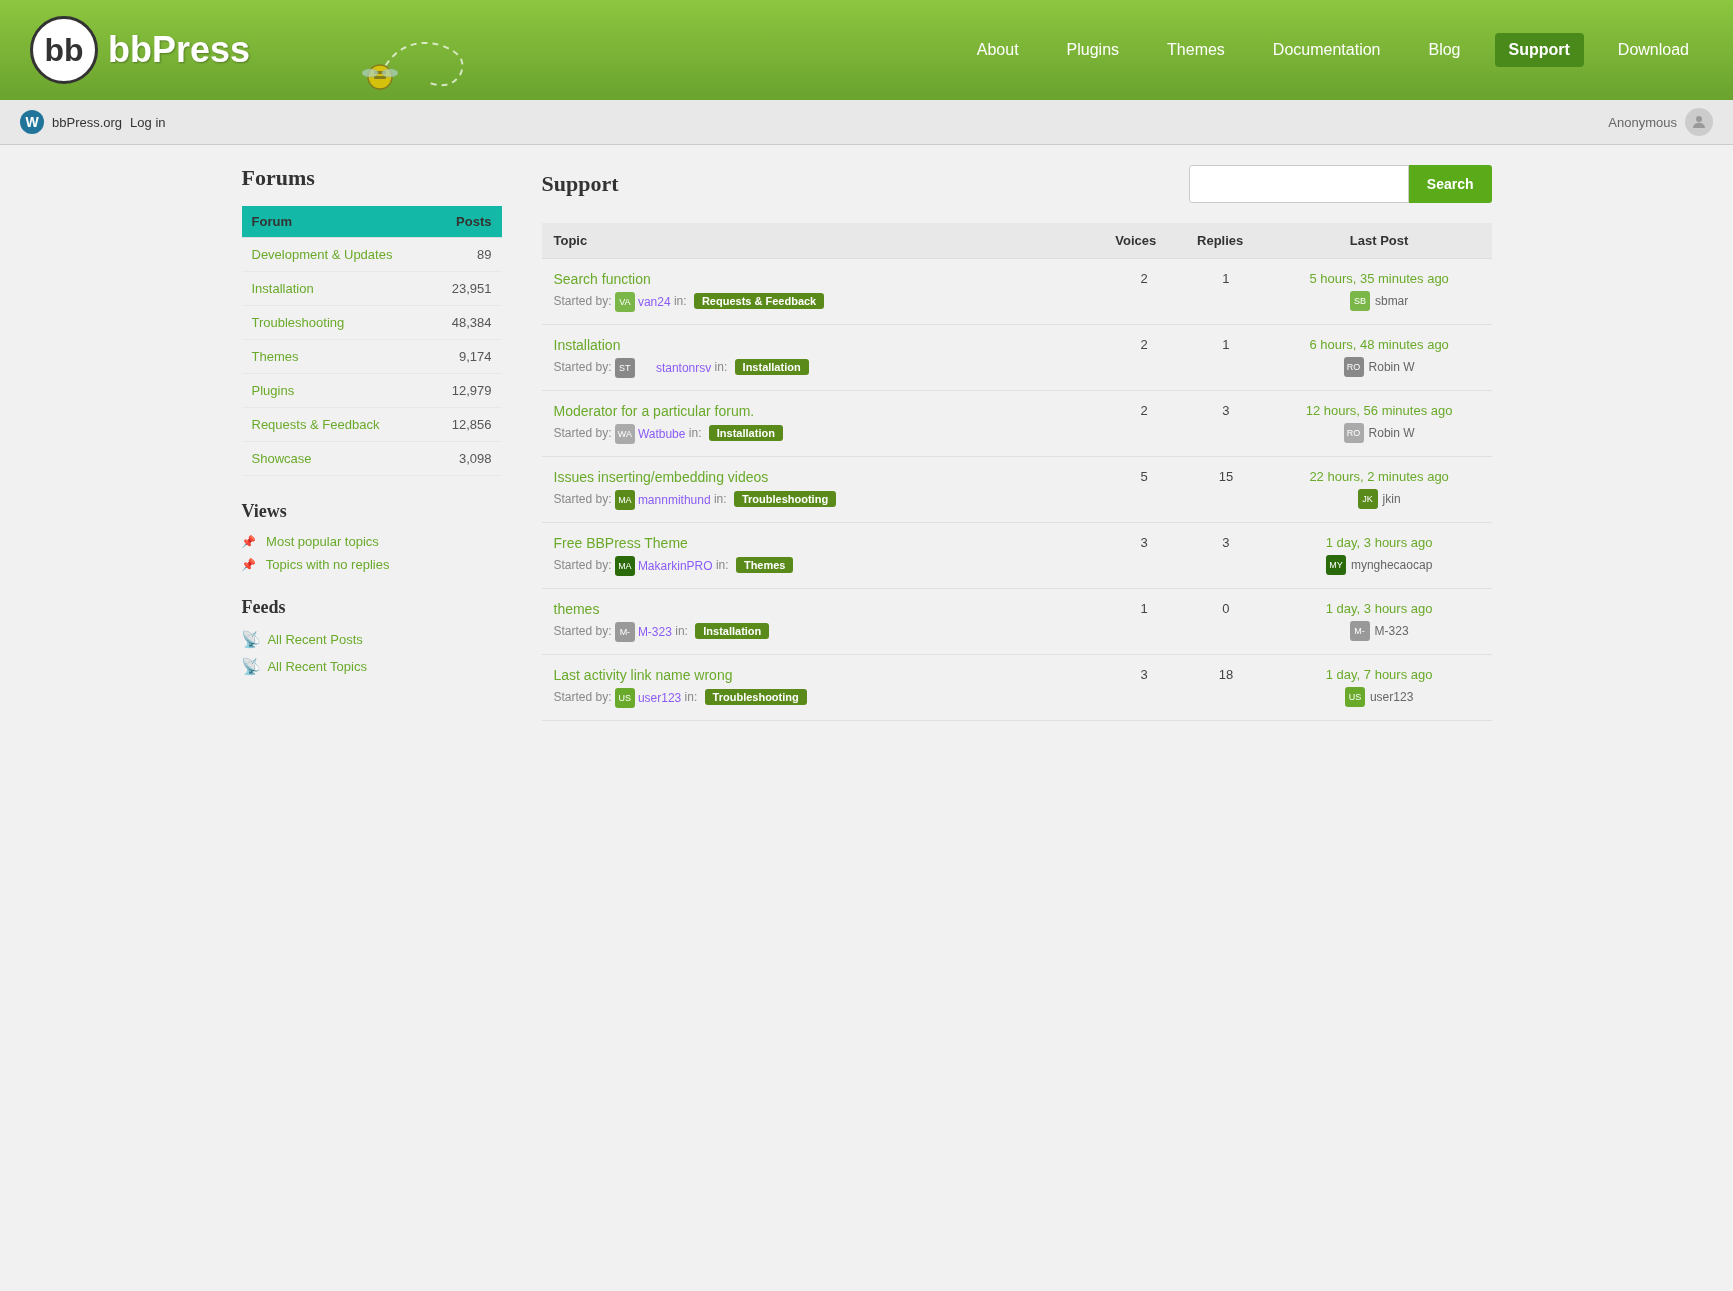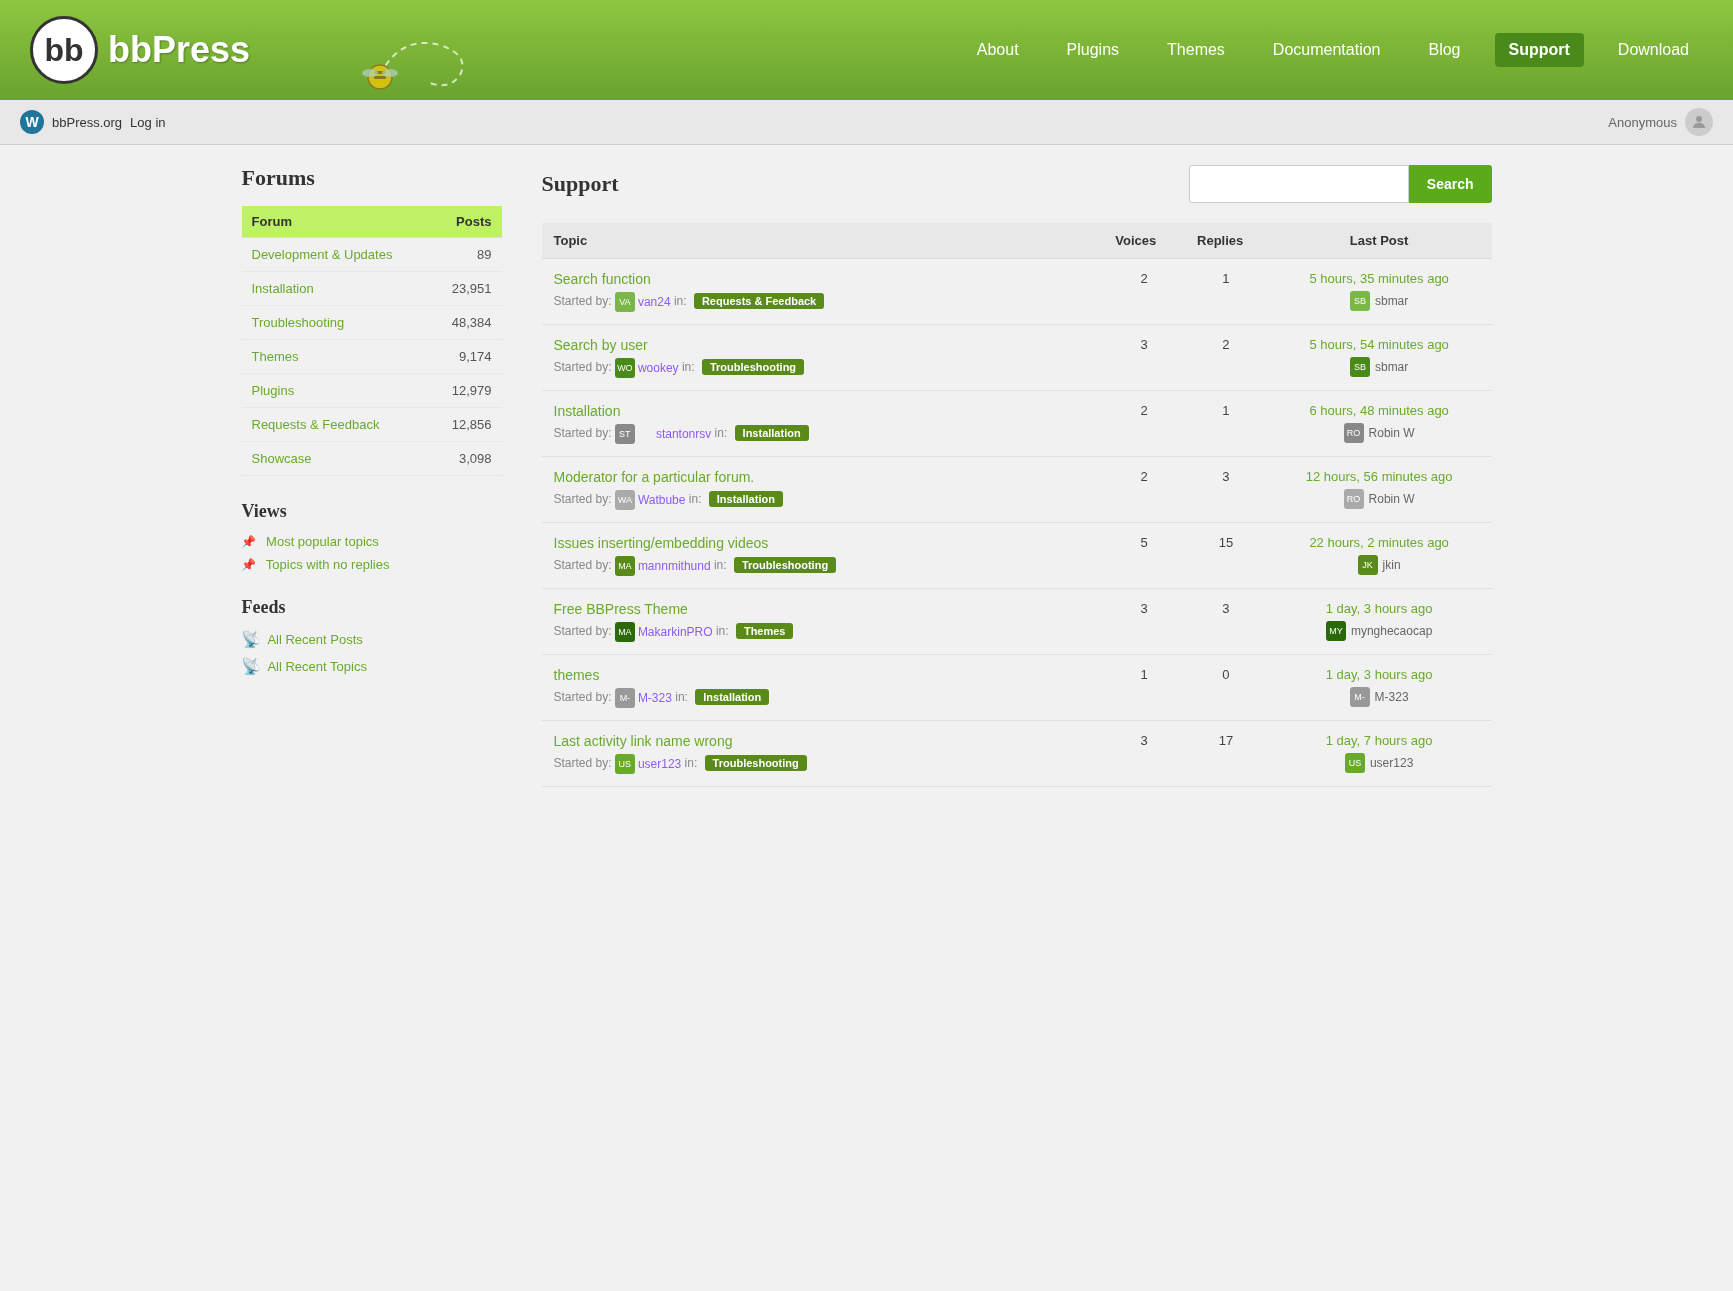--- a/index.html
+++ b/index.html
@@ -139,21 +139,21 @@
       color: #333;
       margin-top: 25px;
       margin-bottom: 12px;
       font-family: Georgia, serif;
     }
     .forum-table {
       width: 100%;
       border-collapse: collapse;
     }
     .forum-table thead tr {
-      background: #bef264;
+      background: #14b8a6;
     }
     .forum-table th {
       padding: 8px 10px;
       text-align: left;
       font-family: Arial, sans-serif;
       font-size: 13px;
       font-weight: bold;
       color: #333;
       border-bottom: 1px solid #ddd;
     }
@@ -525,43 +525,20 @@
     <td class="lastpost-cell">
       <span class="lastpost-time">5 hours, 35 minutes ago</span>
       <div class="lastpost-user">
         <span class="user-avatar" style="background:#7ab648;">SB</span>
         <a href="#" style="color:#666;text-decoration:none;">sbmar</a>
       </div>
     </td>
   </tr>
           <tr class="topic-row">
     <td class="topic-cell">
-      <a class="topic-title" href="#">Search by user</a>
-      <span class="topic-meta">
-        Started by:
-        <span style="display:inline-flex;align-items:center;gap:3px;">
-          <span class="user-avatar" style="background:#4a8a1a;">WO</span>
-          <a href="#">wookey</a>
-        </span>
-        in:
-        <span class="tag tag-troubleshooting">Troubleshooting</span>
-      </span>
-    </td>
-    <td class="voices-cell num-cell">3</td>
-    <td class="replies-cell num-cell">2</td>
-    <td class="lastpost-cell">
-      <span class="lastpost-time">5 hours, 54 minutes ago</span>
-      <div class="lastpost-user">
-        <span class="user-avatar" style="background:#4a8a1a;">SB</span>
-        <a href="#" style="color:#666;text-decoration:none;">sbmar</a>
-      </div>
-    </td>
-  </tr>
-          <tr class="topic-row">
-    <td class="topic-cell">
       <a class="topic-title" href="#">Installation</a>
       <span class="topic-meta">
         Started by:
         <span style="display:inline-flex;align-items:center;gap:21px;">
           <span class="user-avatar" style="background:#888;">ST</span>
           <a href="#">stantonrsv</a>
         </span>
         in:
         <span class="tag tag-installation">Installation</span>
       </span>
@@ -675,21 +652,21 @@
         Started by:
         <span style="display:inline-flex;align-items:center;gap:3px;">
           <span class="user-avatar" style="background:#6aaa2a;">US</span>
           <a href="#">user123</a>
         </span>
         in:
         <span class="tag tag-troubleshooting">Troubleshooting</span>
       </span>
     </td>
     <td class="voices-cell num-cell">3</td>
-    <td class="replies-cell num-cell">17</td>
+    <td class="replies-cell num-cell">18</td>
     <td class="lastpost-cell">
       <span class="lastpost-time">1 day, 7 hours ago</span>
       <div class="lastpost-user">
         <span class="user-avatar" style="background:#6aaa2a;">US</span>
         <a href="#" style="color:#666;text-decoration:none;">user123</a>
       </div>
     </td>
   </tr>
         </tbody>
     </table>

